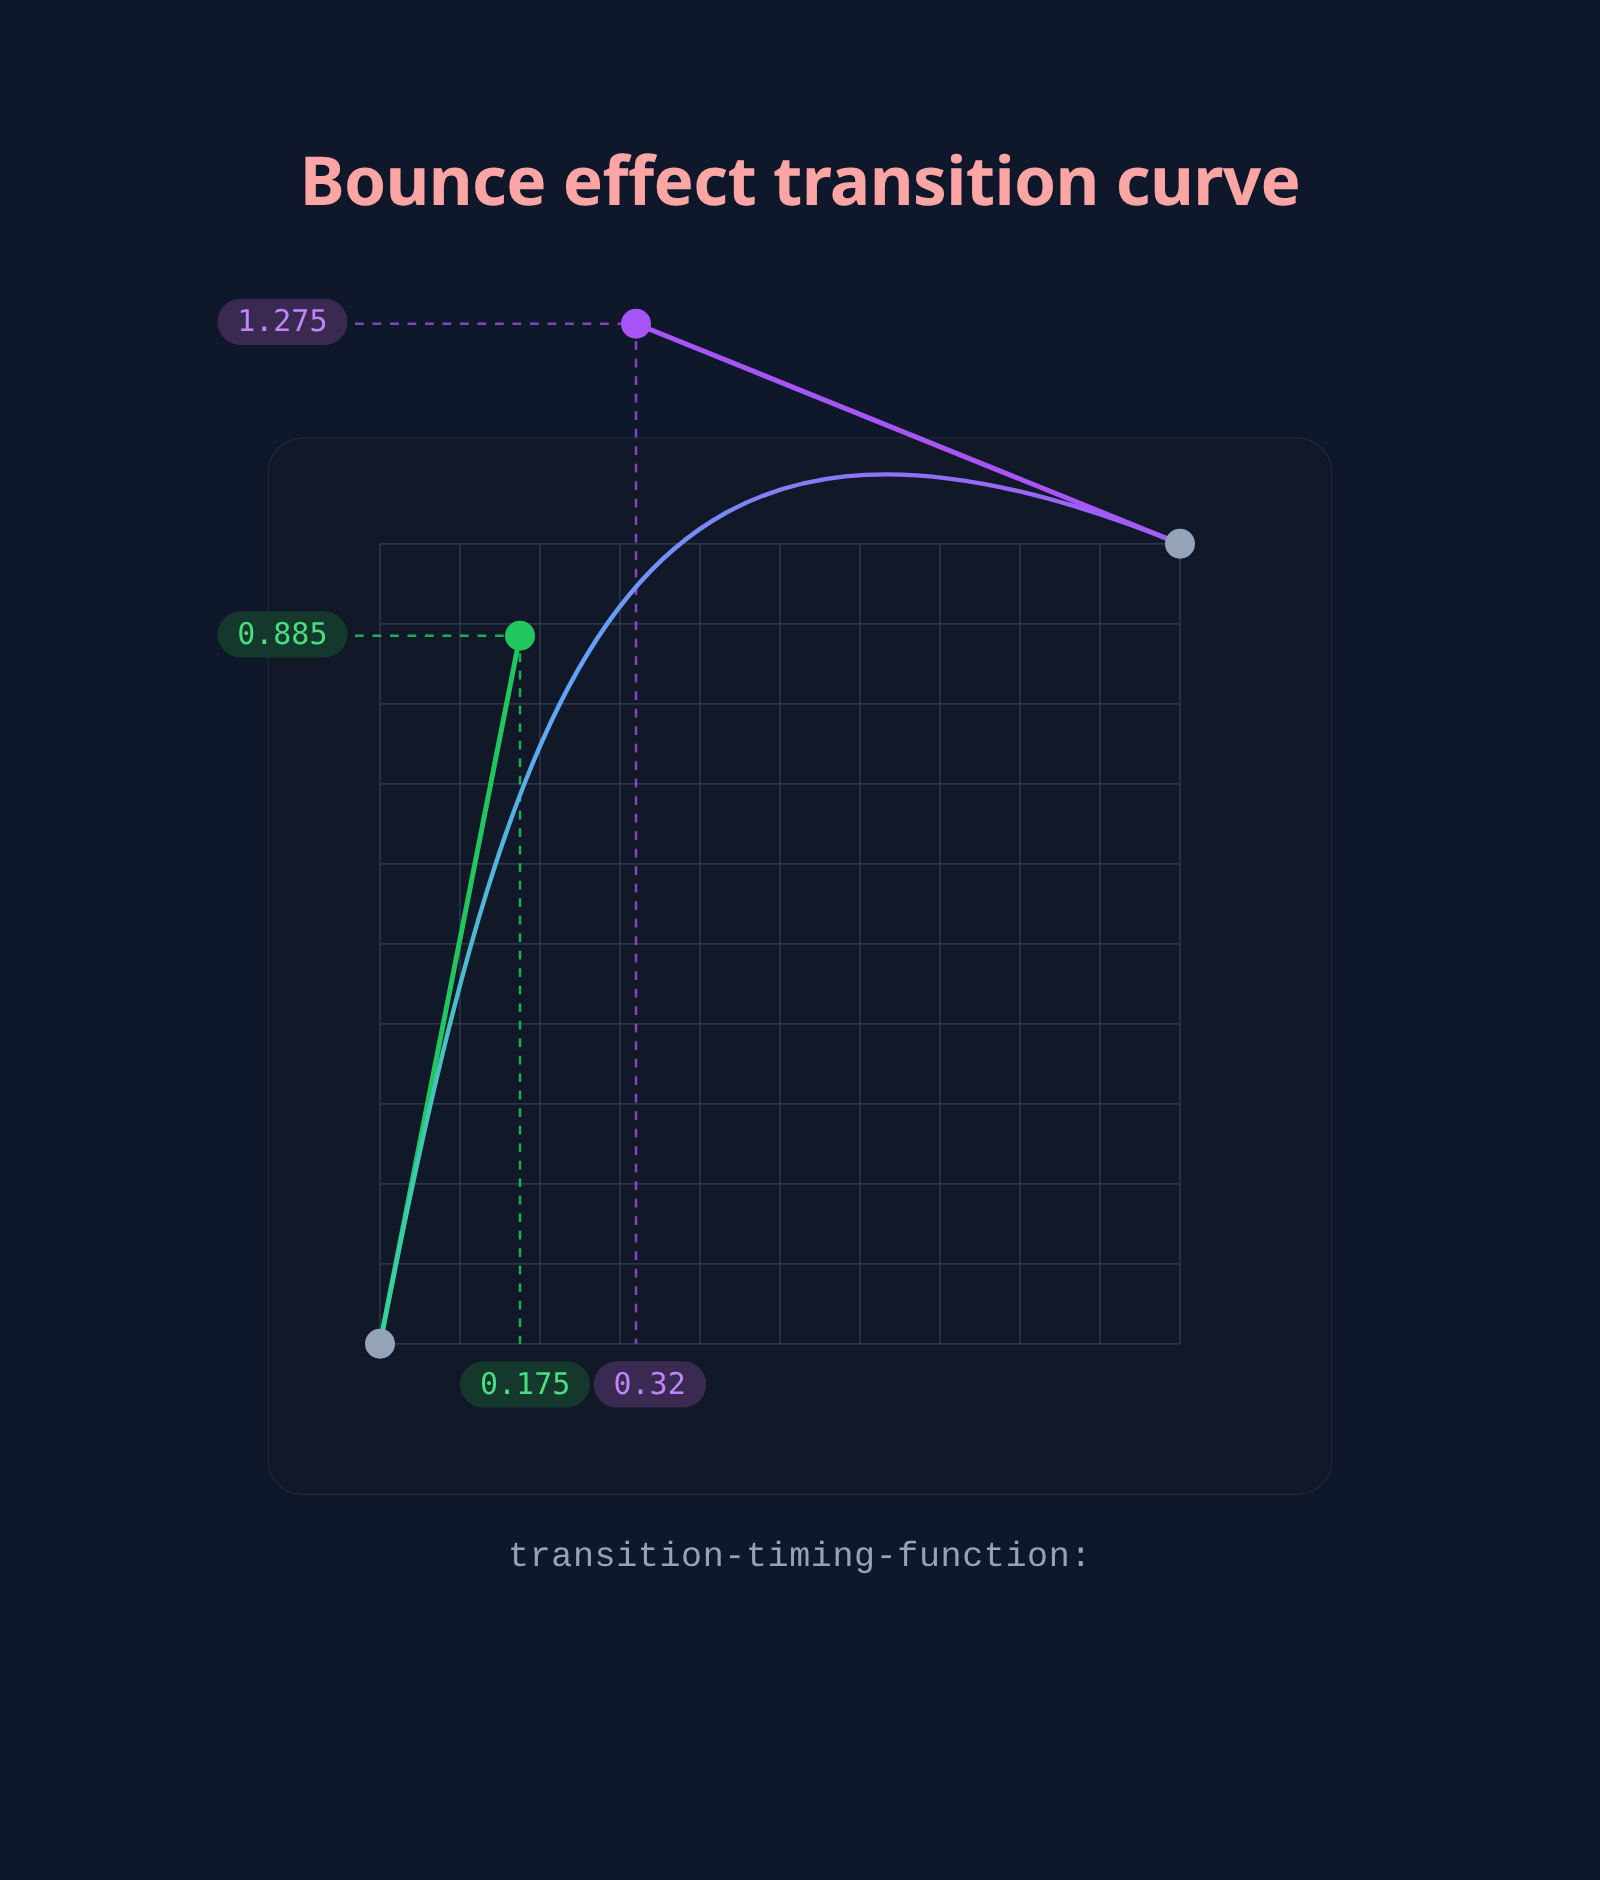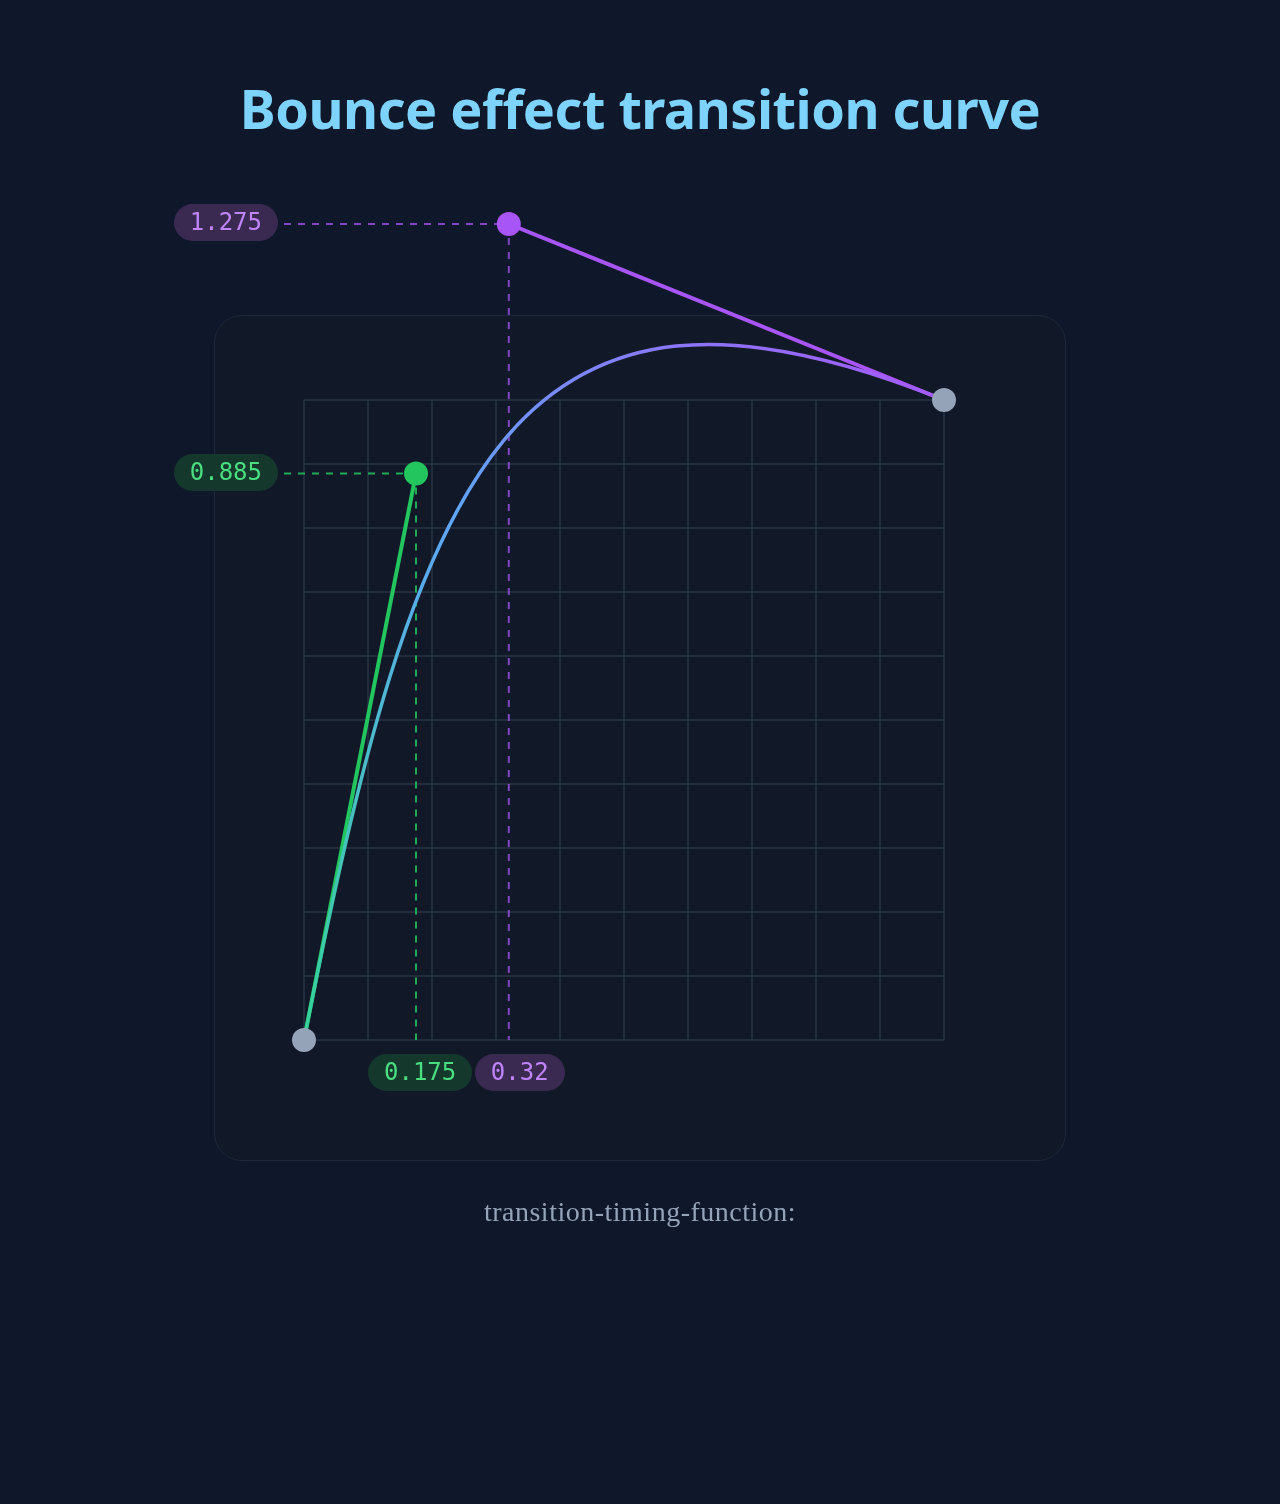--- a/index.html
+++ b/index.html
@@ -14,22 +14,22 @@
   .wrap {
     width: 100%;
     height: 100%;
     display: flex;
     flex-direction: column;
     align-items: center;
   }
   .title {
     font-size: 54px;
     font-weight: 700;
-    color: #7dd3fc;
-    margin-top: 71px;
+    color: #fca5a5;
+    margin-top: 106px;
     text-align: center;
     letter-spacing: -0.5px;
   }
   .stage {
     position: relative;
     margin-top: 75px;
     width: 852px;
     height: 860px;
   }
   .card {
@@ -57,21 +57,21 @@
     font-size: 24px;
     padding: 6px 16px 7px;
     border-radius: 999px;
     line-height: 1;
     white-space: nowrap;
   }
   .badge.green  { background: #14392c; color: #4ade80; }
   .badge.purple { background: #3a2a52; color: #c084fc; }
   .code {
     margin-top: 110px;
-    font-family: Liberation Serif, serif;
+    font-family: Liberation Mono, monospace;
     font-size: 28px;
     color: #94a3b8;
     text-align: center;
     line-height: 1.55;
     letter-spacing: 0.5px;
   }
   .code .g { color: #4ade80; }
   .code .p { color: #c084fc; }
 </style>
 </head>

